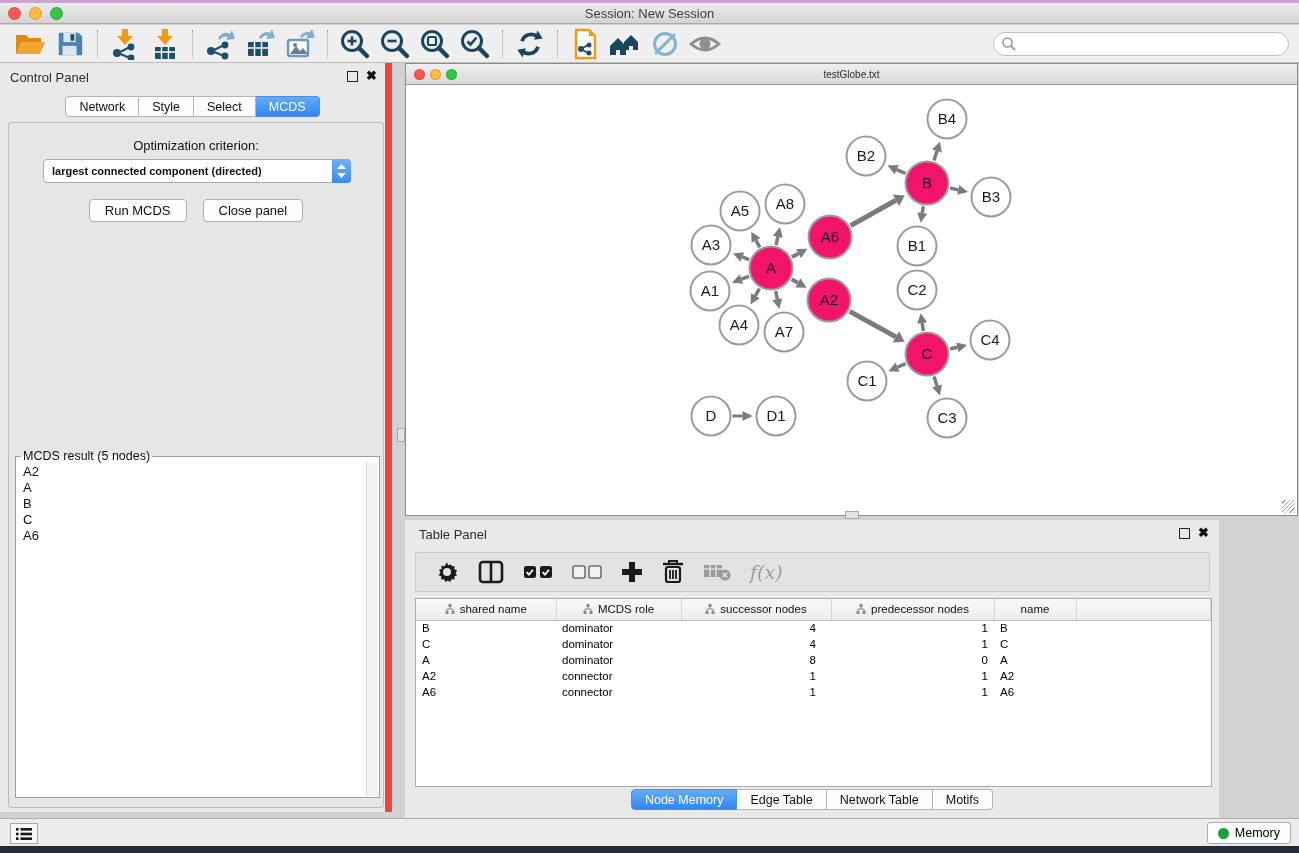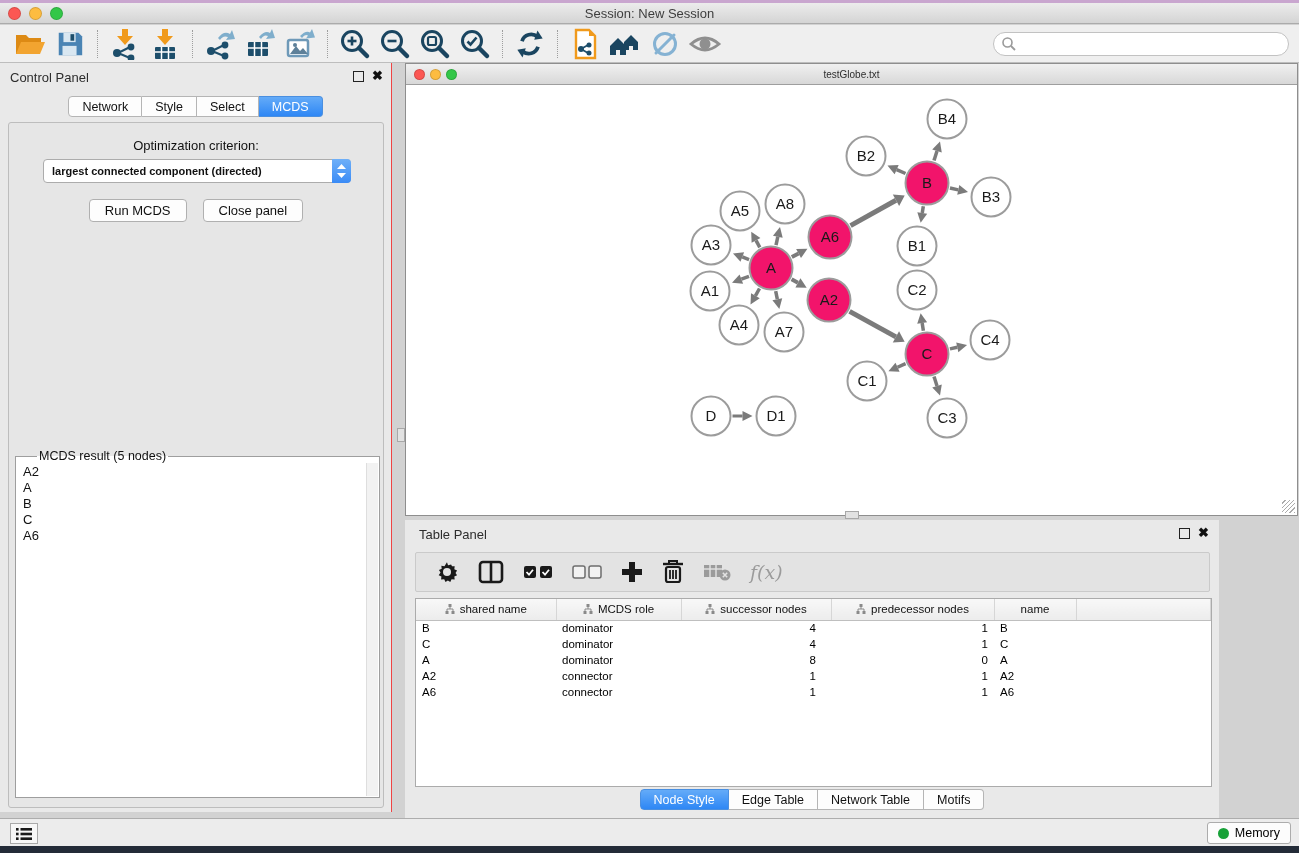--- a/index.html
+++ b/index.html
@@ -20,21 +20,21 @@
   
   .toolbar { position:absolute; top:25px; left:0; width:100%; height:38px; background:#EFEFEF;
     border-bottom:1px solid #BDBDBD; display:flex; align-items:center; padding:0 10px; }
   .tbtn { width:40px; height:34px; display:flex; align-items:center; justify-content:center; flex:0 0 auto; }
   .tsep { width:1px; height:28px; border-left:1px dotted #9E9E9E; margin:0 7px; flex:0 0 auto; }
   .search { margin-left:auto; width:296px; height:24px; background:#fff; border:1px solid #C2C2C2;
     border-radius:13px; display:flex; align-items:center; padding-left:7px; }
 
   
   .control-panel { position:absolute; left:0; top:63px; width:392px; height:749px;
-    background:#E9E9E9; border-right:1px solid #ef4444; }
+    background:#E9E9E9; border-right:7px solid #ef4444; }
   .panel-header { position:relative; height:28px; }
   .panel-header .ph-title { position:absolute; left:10px; top:7px; font-size:13px; color:#2D2D2D; }
   .ph-float { position:absolute; top:8px; width:11px; height:11px; border:1.5px solid #222; background:transparent; }
   .ph-close { position:absolute; top:5px; font-size:13px; font-weight:bold; color:#111; line-height:16px; }
   .control-panel .ph-float { right:27px; } .control-panel .ph-close { right:8px; }
 
   .cp-tabs { position:absolute; top:33px; left:0; width:100%; display:flex; justify-content:center; }
   .seg { height:21px; line-height:20px; font-size:12.5px; background:#FDFDFD; color:#111;
     border:1px solid #B5B5B5; border-left:none; padding:0 13px; }
   .seg:first-child { border-left:1px solid #B5B5B5; border-radius:4px 0 0 4px; }
@@ -47,21 +47,21 @@
   .dropdown { position:absolute; top:36px; left:34px; width:308px; height:24px; background:#fff;
     border:1px solid #ACACAC; border-radius:4px; font-size:11px; line-height:22px; padding-left:8px; color:#111;font-weight:bold; }
   .dd-ctrl { position:absolute; right:-1px; top:-1px; width:19px; height:24px; border-radius:0 4px 4px 0;
     background:linear-gradient(#6FB0F8,#3A8BF6); display:flex; align-items:center; justify-content:center; }
   .btn-row { position:absolute; top:76px; width:100%; display:flex; justify-content:center; gap:16px; }
   .pbtn { height:23px; background:#FDFDFD; border:1px solid #B0B0B0; border-radius:4px;
     font-size:13px; color:#111; padding:0 15px; font-family:"Liberation Sans",sans-serif; }
 
   .result-group { position:absolute; left:6px; right:3px; top:326px; bottom:9px;
     border:1px solid #9E9E9E; background:#fff; margin:0; padding:0; }
-  .result-group legend { font-size:12.5px; color:#111; margin-left:21px; padding:0 2px; }
+  .result-group legend { font-size:12.5px; color:#111; margin-left:5px; padding:0 2px; }
   .mcds-list { list-style:none; margin:0; padding:1px 0 0 7px; font-size:13px; color:#111; }
   .mcds-list li { height:16px; line-height:16px; }
   .rg-scroll { position:absolute; top:0px; right:1px; bottom:1px; width:12px;
     background:#F2F2F2; border-left:1px solid #DEDEDE; }
 
   
   .network-window { position:absolute; left:405px; top:63px; width:893px; height:453px;
     background:#fff; border:1px solid #8E8E8E; }
   .net-titlebar { position:relative; height:21px; background:linear-gradient(#F0F0F0,#D8D8D8);
     border-bottom:1px solid #9E9E9E; }
@@ -583,21 +583,21 @@
             <td class="al-l">connector</td>
             <td class="al-r">1</td>
             <td class="al-r">1</td>
             <td class="al-l">A6</td>
             <td></td>
           </tr>
         </tbody>
       </table>
   </div>
   <div class="bottom-tabs" id="table-tabs">
-      <div class="seg sel">Node Style</div>
+      <div class="seg sel">Node Memory</div>
       <div class="seg">Edge Table</div>
       <div class="seg">Network Table</div>
       <div class="seg">Motifs</div>
     </div>
 </div>
 
 <div class="status-bar">
   <span class="list-btn">
     <svg width="16" height="14" viewBox="0 0 16 14">
         <g fill="#1A1A1A">

